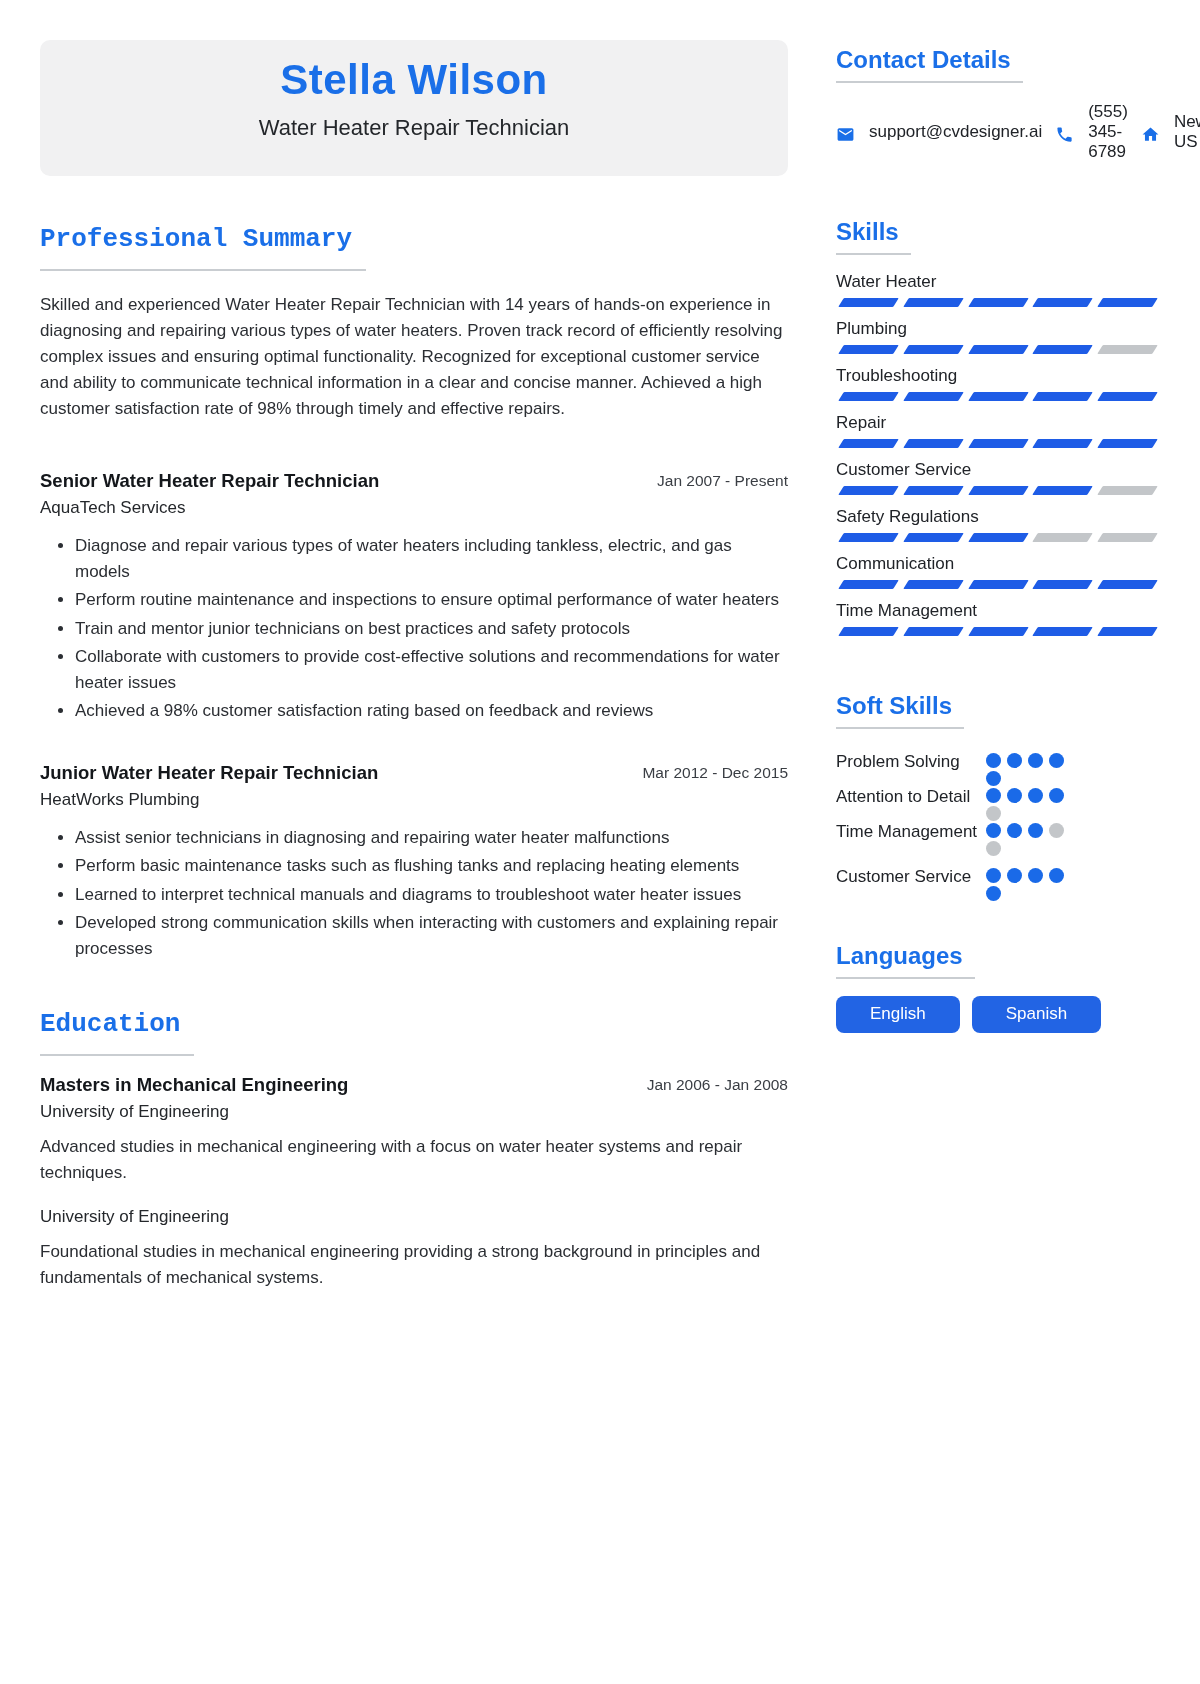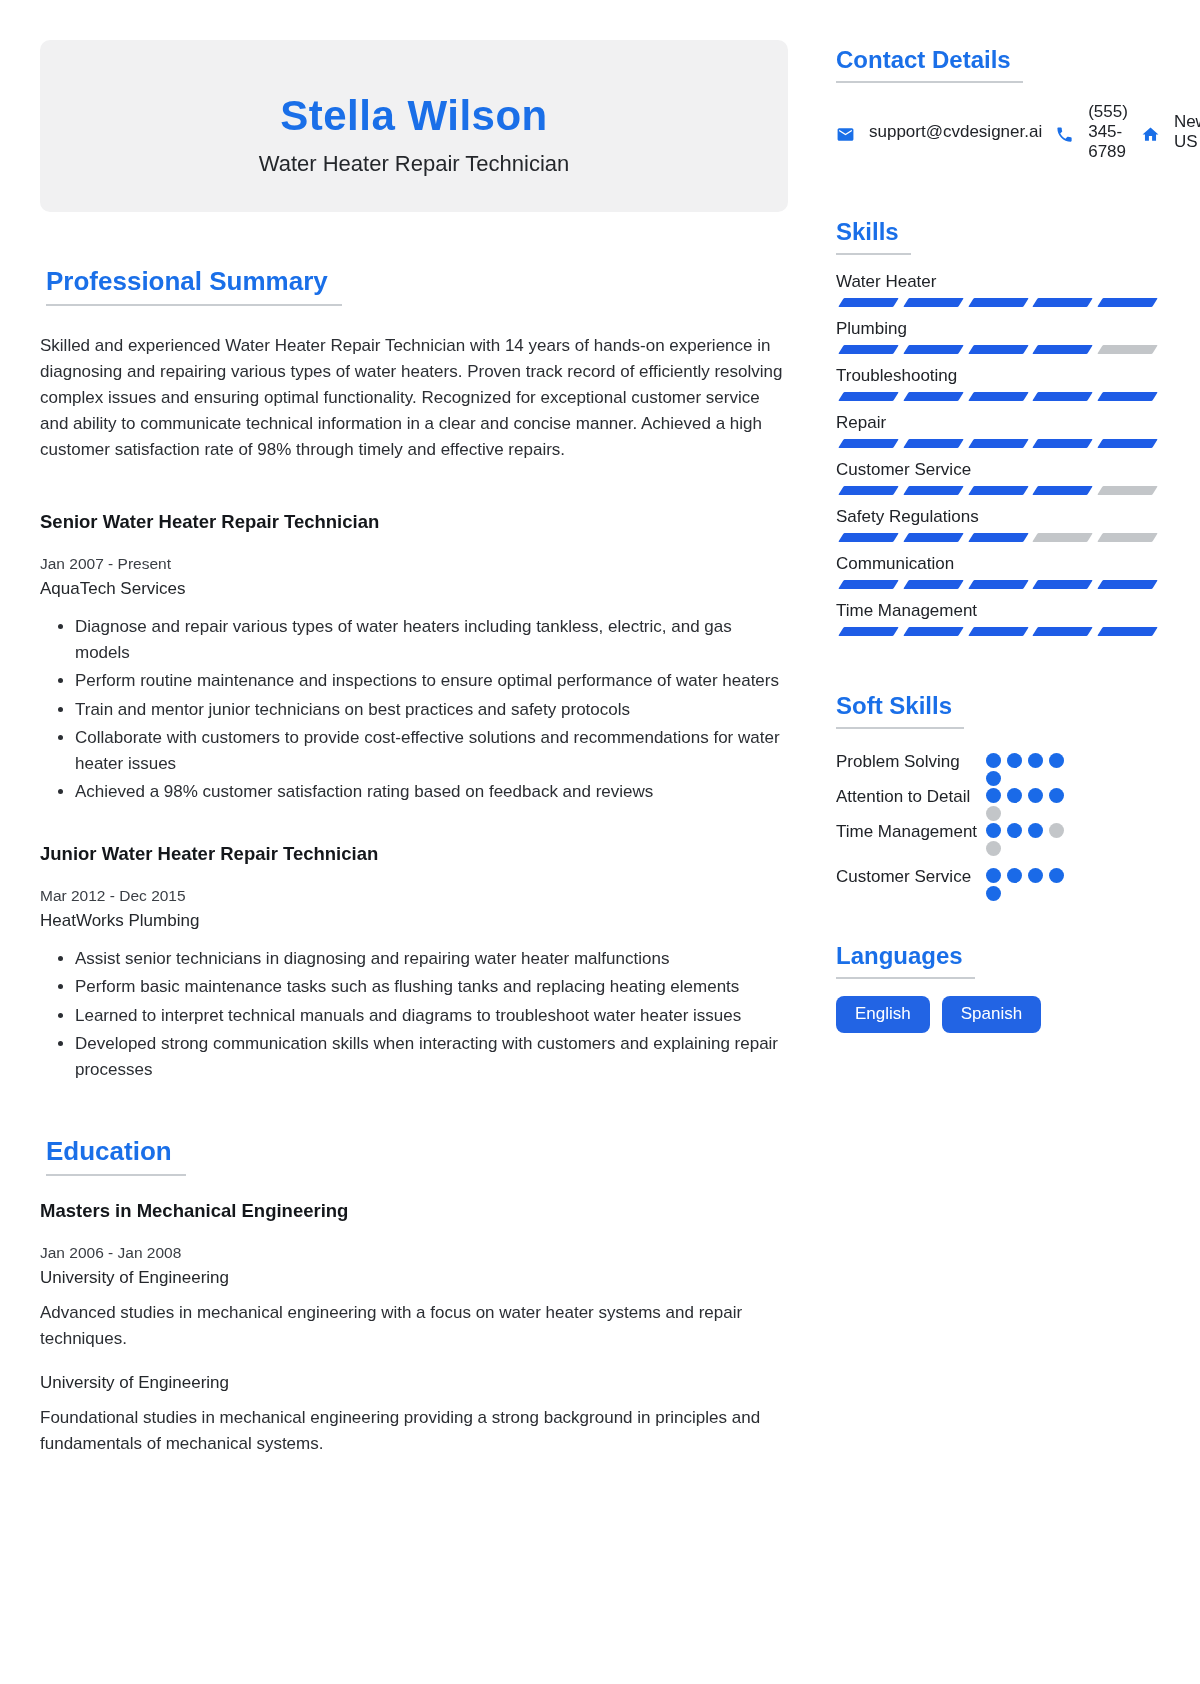--- a/index.html
+++ b/index.html
@@ -16,38 +16,38 @@
     --muted:#3a3e44;
   }
   *{box-sizing:border-box;}
   html,body{margin:0;padding:0;background:#fff;}
   body{font-family:"Liberation Sans",sans-serif;color:var(--text);}
   .page{width:1200px;min-height:1684px;margin:0 auto;background:#fff;padding:40px 40px 80px;display:flex;gap:48px;}
   .col-left{flex:1;min-width:0;}
   .col-right{width:324px;flex-shrink:0;}
 
   
-  .header-card{background:var(--card-bg);border-radius:10px;text-align:center;padding:52px 20px 35px;}
+  .header-card{background:var(--card-bg);border-radius:10px;text-align:center;padding:16px 20px 35px;}
   .name{margin:0;font-size:42px;font-weight:700;color:var(--accent);letter-spacing:.5px;}
   .person-title{margin-top:11px;font-size:22px;color:#24272b;}
 
   
   .section{margin-top:48px;}
   .section.first{margin-top:48px;}
-  .section-heading{display:inline-block;font-size:26px;font-weight:700;color:var(--accent);margin:6px;padding:0 14px 7px 0;border-bottom:2px solid var(--underline);}
+  .section-heading{display:inline-block;font-size:26px;font-weight:700;color:var(--accent);margin:0;padding:0 14px 15px 0;border-bottom:2px solid var(--underline);font-family:Liberation Mono, monospace;}
   .side-section{margin-top:56px;}
   .side-section.first{margin-top:6px;}
   .side-heading{display:inline-block;font-size:24px;font-weight:700;color:var(--accent);margin:0;padding:0 12px 7px 0;border-bottom:2px solid var(--underline);}
 
   .summary-text{margin-top:21px;font-size:17px;line-height:1.53;color:var(--text);}
 
   
   .job{margin-top:20px;}
   .job + .job{margin-top:38px;}
-  .job-head{display:flex;justify-content:space-between;align-items:flex-start;gap:20px;flex-direction:column;}
+  .job-head{display:flex;justify-content:space-between;align-items:flex-start;gap:20px;}
   .job-title{font-size:18.5px;font-weight:700;color:#14171b;}
   .job-dates{font-size:15.5px;color:var(--muted);white-space:nowrap;padding-top:2px;}
   .company{margin-top:6px;font-size:17px;color:#24272b;}
   ul.bullets{margin:15px 0 0;padding-left:35px;}
   ul.bullets li{font-size:17px;line-height:1.5;margin-bottom:3px;color:var(--text);}
 
   
   .degree{margin-top:18px;}
   .degree + .degree{margin-top:22px;}
   .degree-desc{margin-top:12px;font-size:17px;line-height:1.5;color:var(--text);}
@@ -73,21 +73,21 @@
   .soft-row{display:flex;align-items:flex-start;margin-bottom:17px;}
   .soft-row.extra-gap{margin-top:27px;}
   .soft-name{width:150px;flex:none;font-size:17px;line-height:18px;color:#202328;}
   .dots{display:flex;flex-wrap:wrap;width:84px;gap:3px 6px;height:15px;align-content:flex-start;overflow:visible;}
   .dot{width:15px;height:15px;border-radius:50%;flex:none;}
   .dot.on{background:var(--dot-fill);}
   .dot.off{background:var(--dot-empty);}
 
   
   .langs{margin-top:17px;display:flex;gap:12px;}
-  .chip{background:var(--chip-bg);color:#fff;font-size:17px;padding:9px 19px;border-radius:8px;border:none;font-family:inherit;line-height:1.1;}
+  .chip{background:var(--chip-bg);color:#fff;font-size:17px;padding:9px 34px;border-radius:8px;border:none;font-family:inherit;line-height:1.1;}
 </style>
 </head>
 <body>
 
 <div class="page">
 
   <div class="col-left">
 
     <div class="header-card">
       <h1 class="name">Stella Wilson</h1>

